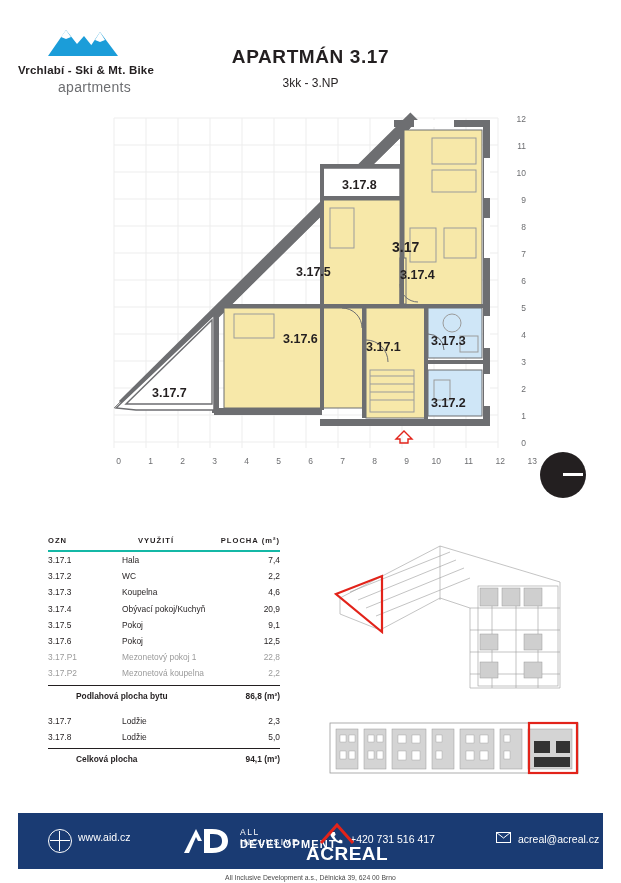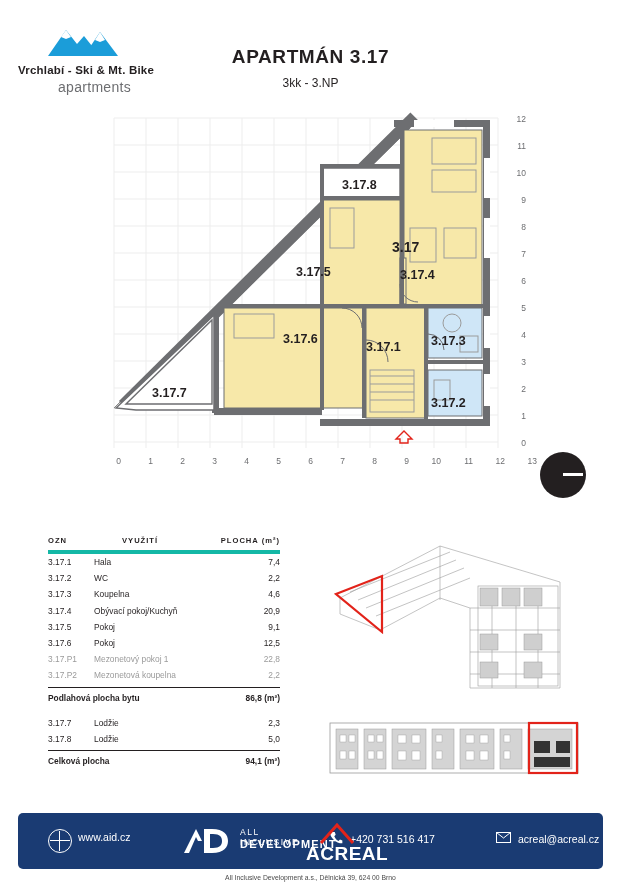--- a/index.html
+++ b/index.html
@@ -27,37 +27,37 @@
   .axis-lbl{position:absolute;font-size:8.5px;color:#6d6e71;text-align:right;width:14px;}
 
   .room-lbl{position:absolute;font-size:12.5px;font-weight:bold;color:#231f20;white-space:nowrap;}
   .room-lbl.big{font-size:14px;}
 
   .compass{position:absolute;left:540px;top:452px;width:46px;height:46px;border-radius:50%;background:#231f20;}
   .compass:after{content:"";position:absolute;left:23px;top:21px;width:20px;height:3px;background:#ffffff;}
 
   
   .tbl{position:absolute;left:48px;top:536px;width:232px;font-size:8.4px;}
-  .tbl .hdr{display:flex;font-size:7.6px;letter-spacing:1px;font-weight:bold;color:#231f20;padding-bottom:5px;border-bottom:4px solid #14b8a6;gap:28px;}
+  .tbl .hdr{display:flex;font-size:7.6px;letter-spacing:1px;font-weight:bold;color:#231f20;padding-bottom:5px;border-bottom:2px solid #14b8a6;}
   .tbl .hdr .c1{width:46px;}
-  .tbl .hdr .c2{flex:1;}
+  .tbl .hdr .c2{flex:1;text-align:center;}
   .tbl .hdr .c3{width:62px;text-align:right;}
   .row{display:flex;padding:3.1px 0;}
   .row .c1{width:46px;}
-  .row .c2{flex:1;}
+  .row .c2{flex:1;margin-left:28px;}
   .row .c3{width:62px;text-align:right;}
   .row.dim{color:#9b9b9b;}
   .row.total{font-weight:bold;border-top:1px solid #231f20;padding-top:5px;margin-top:3px;}
   .gap{height:9px;}
 
   
   .mini{position:absolute;}
 
   
-  .footer{position:absolute;left:18px;right:18px;bottom:14px;height:56px;background:#1a3b73;border-radius:5px;}
+  .footer{position:absolute;left:18px;right:18px;bottom:14px;height:56px;background:#1a3b73;border-radius:0;}
   .footer .web{position:absolute;left:20px;top:18px;color:#fff;font-size:10.5px;}
   .footer .circ{position:absolute;left:30px;top:16px;width:22px;height:22px;border:1.4px solid #fff;border-radius:50%;}
   .footer .circ:before{content:"";position:absolute;left:10px;top:1px;width:0;height:20px;border-left:1.2px solid #fff;}
   .footer .circ:after{content:"";position:absolute;left:1px;top:10px;width:20px;height:0;border-top:1.2px solid #fff;}
   .footer .phone{position:absolute;left:332px;top:20px;color:#fff;font-size:10.5px;}
   .footer .mail{position:absolute;left:500px;top:20px;color:#fff;font-size:10.5px;}
   .bottomline{position:absolute;left:0;right:0;bottom:2px;text-align:center;font-size:6.8px;color:#4a4a4a;}
   .aidlogo{position:absolute;left:160px;top:12px;color:#fff;}
   .acreal{position:absolute;left:288px;top:30px;color:#fff;font-size:19px;font-weight:bold;letter-spacing:.5px;}
 </style>

